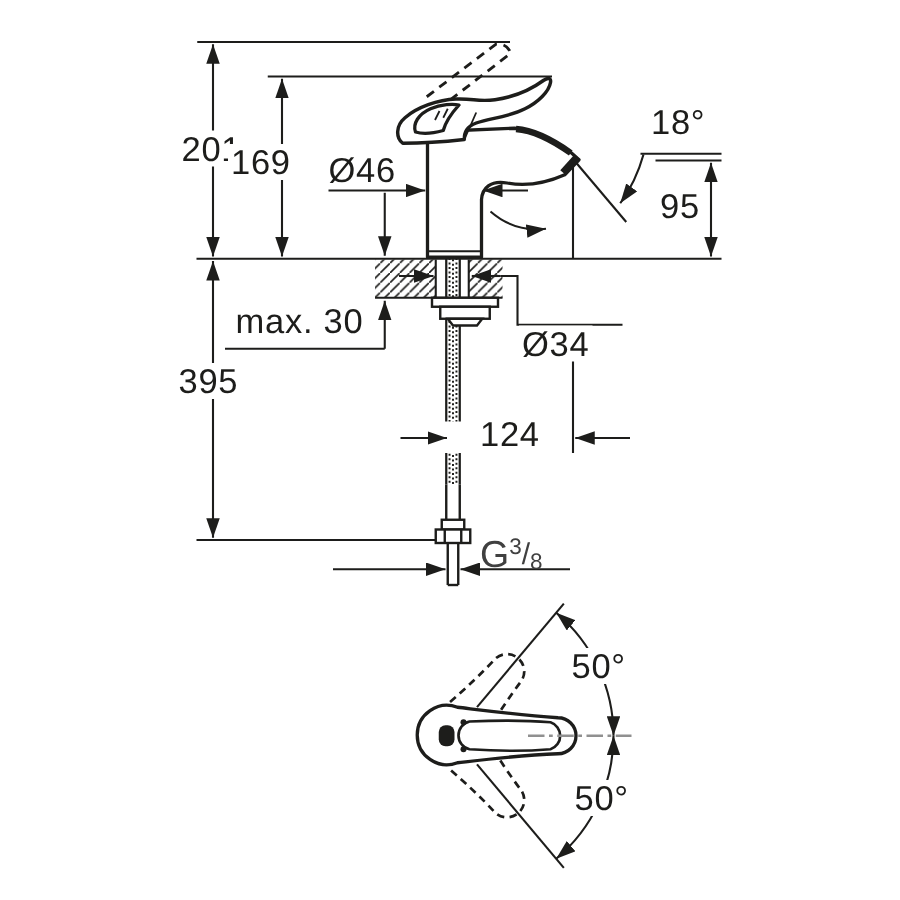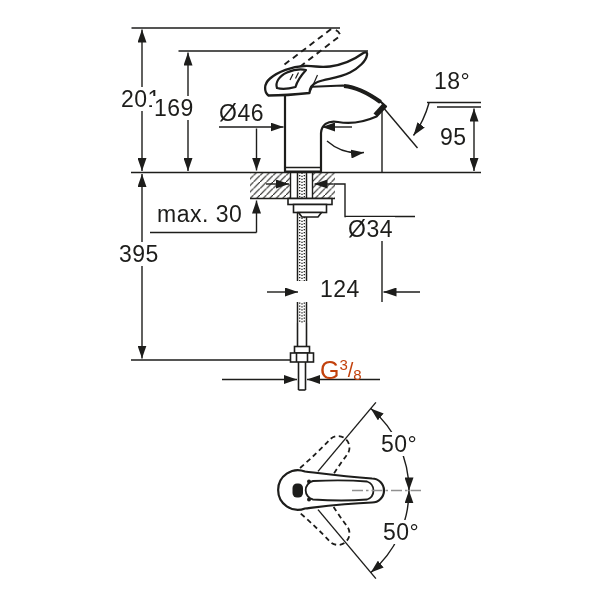--- a/index.html
+++ b/index.html
@@ -7,21 +7,21 @@
     position:relative;width:600px;height:600px;background:#fff;
     font-family:"Liberation Sans",sans-serif;overflow:hidden;
   }
   .stage svg{position:absolute;left:0;top:0;}
   .dim{
     position:absolute;font-size:23px;line-height:1.05;color:#1d1d1b;
     background:#fff;padding:0 2px;white-space:nowrap;letter-spacing:.5px;
   }
   .dim.nobg{background:transparent;}
   .thread{
-    position:absolute;font-size:25px;line-height:1;color:#c2410c;
+    position:absolute;font-size:25px;line-height:1;color:#404040;
     background:transparent;white-space:nowrap;
   }
   .thread sup{font-size:15px;vertical-align:9px;letter-spacing:0;}
   .thread .slash{font-size:20px;vertical-align:2px;}
   .thread sub{font-size:15px;vertical-align:-1px;}
 </style>
 </head>
 <body>
 
 <div class="stage">

